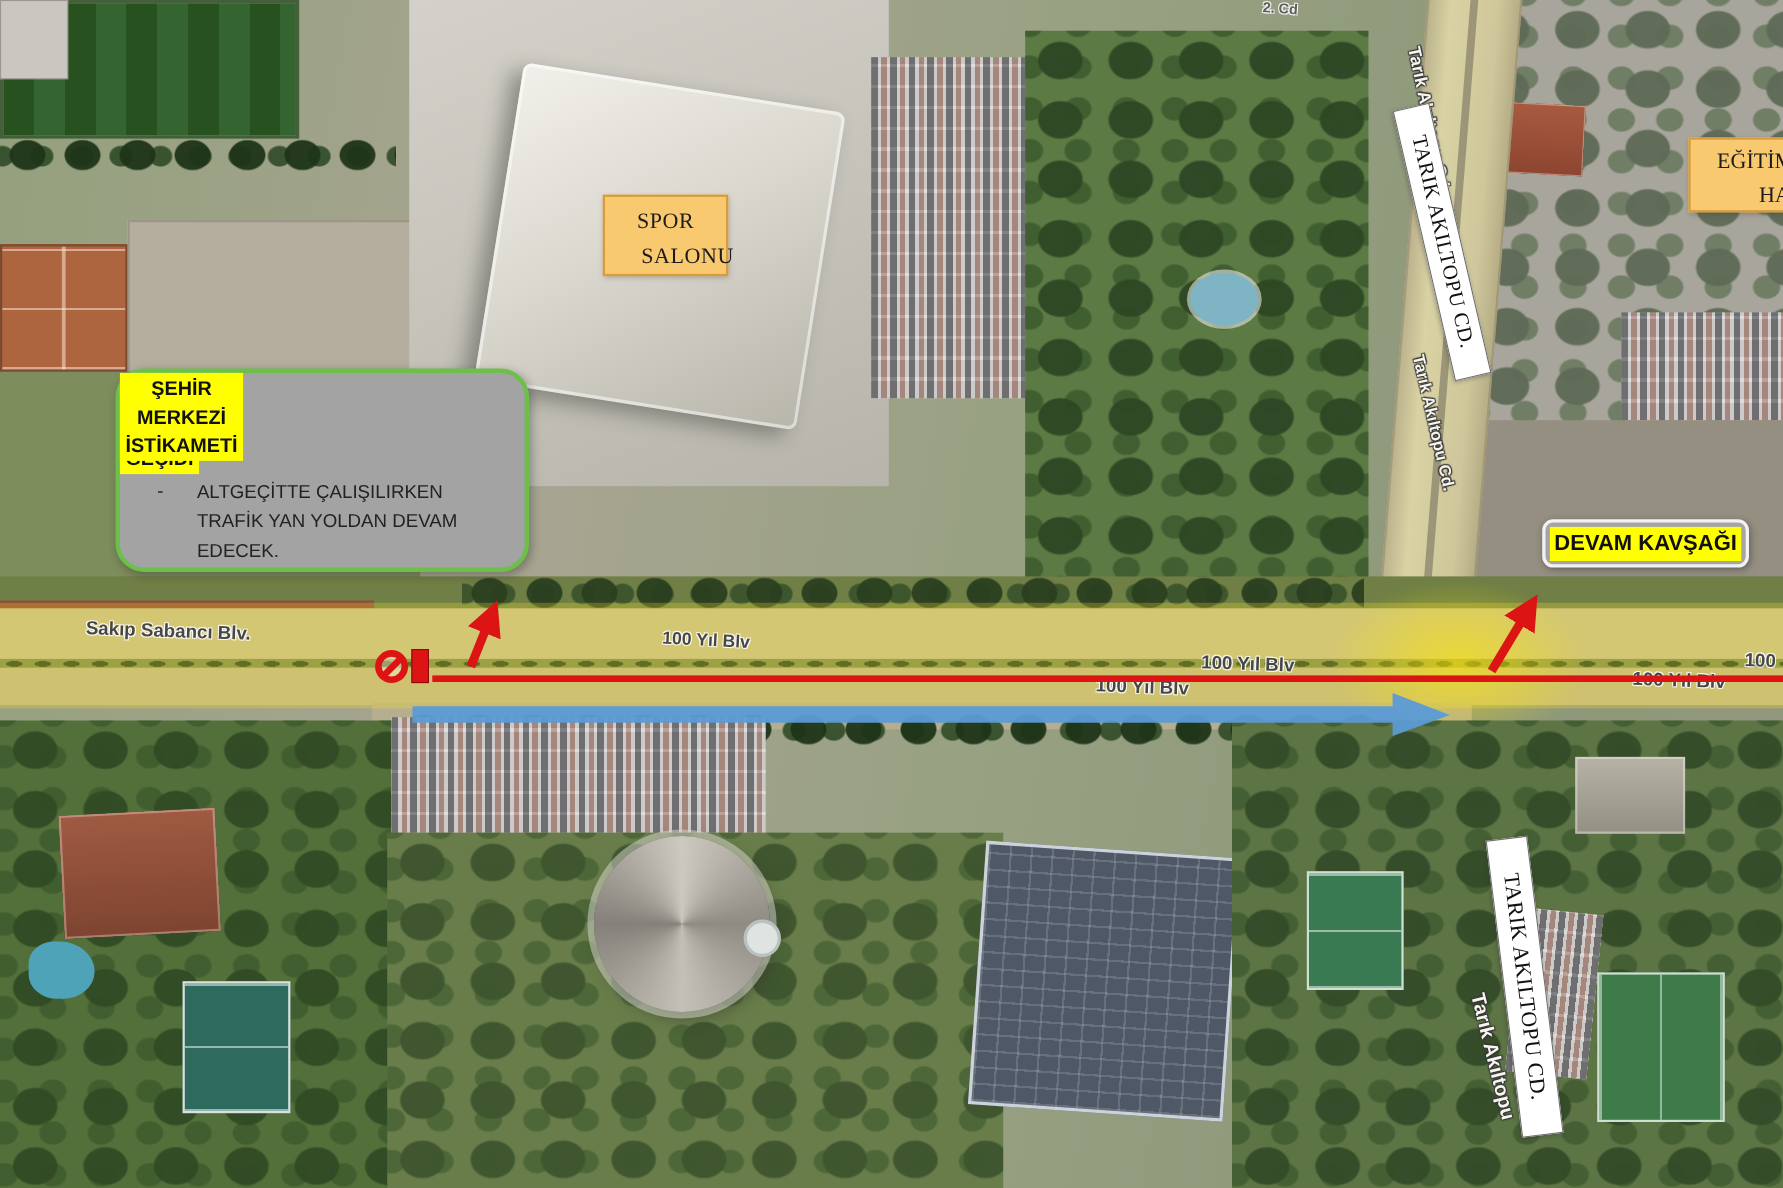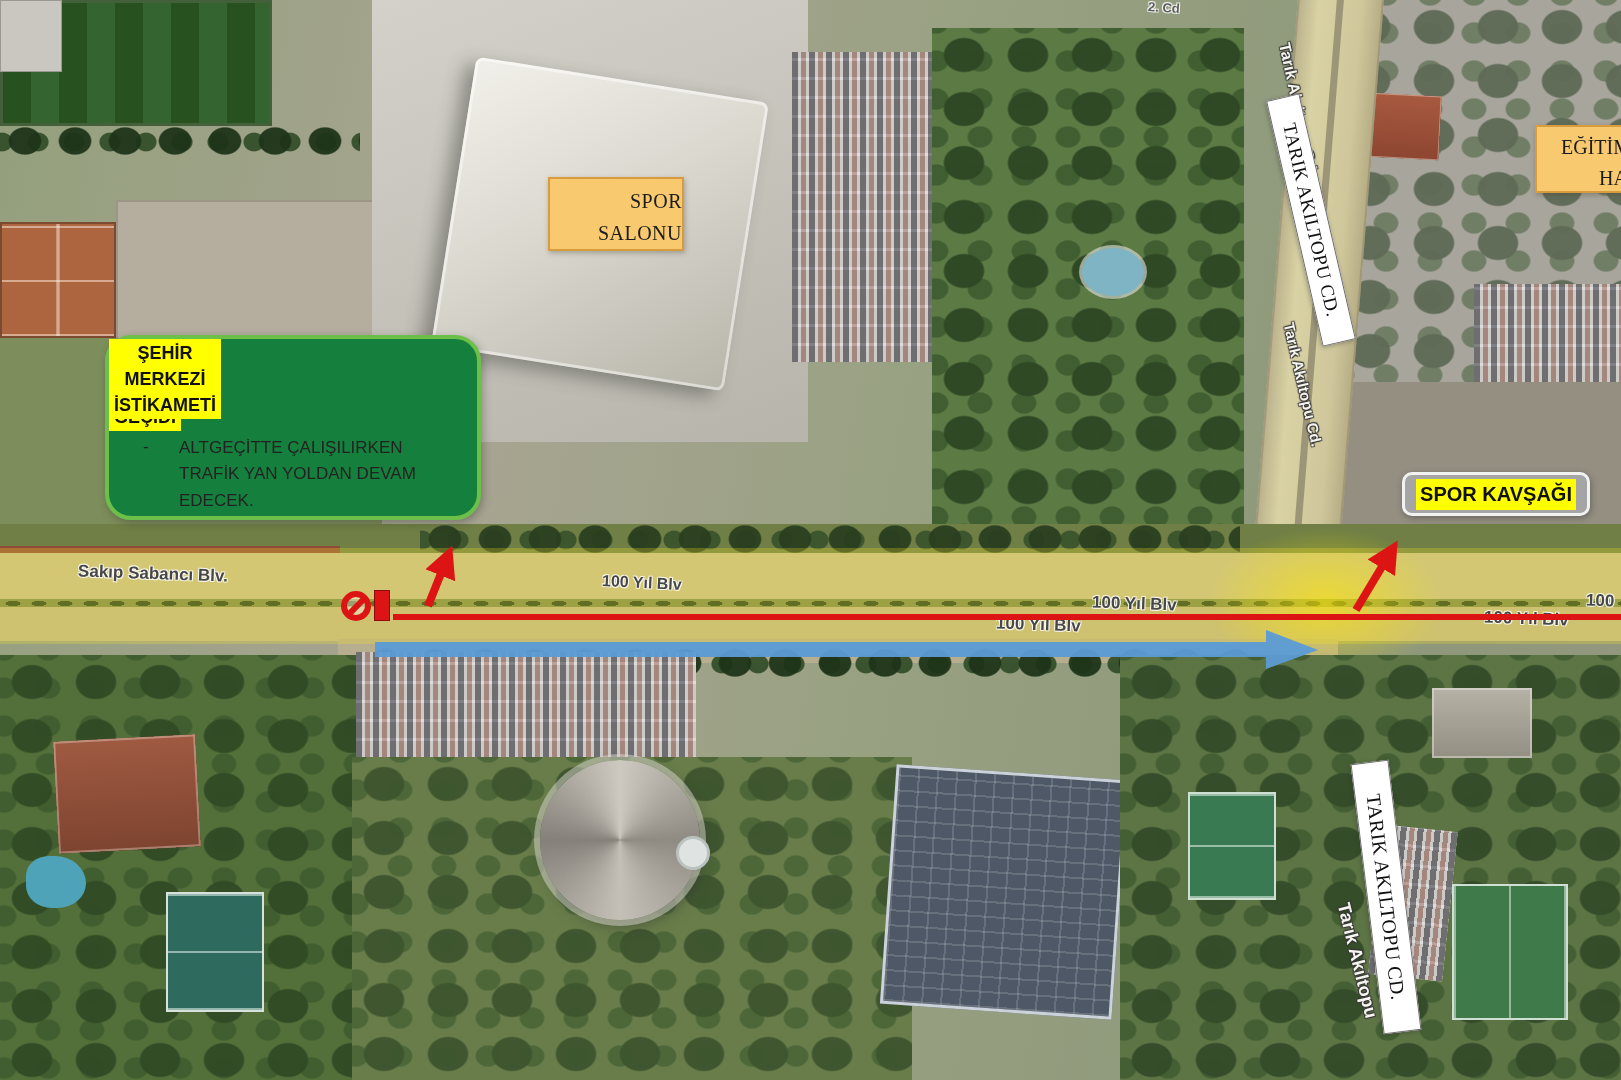--- a/index.html
+++ b/index.html
@@ -113,31 +113,31 @@
 
   
   #overlay-svg{left:0;top:0;z-index:50;pointer-events:none;}
   #no-entry{left:341px;top:591px;width:30px;height:30px;z-index:55;border:6px solid var(--annotation-red);
      border-radius:50%;background:rgba(255,255,255,.35);}
   #no-entry-bar{left:-2px;top:7px;width:22px;height:6px;background:var(--annotation-red);transform:rotate(-45deg);}
   #closure-rect{left:374px;top:590px;width:16px;height:31px;z-index:55;background:var(--annotation-red);
      border:1px solid #8f0a0a;}
 
   .anno{z-index:60;}
-  #callout{left:105px;top:335px;width:376px;height:185px;background:#15803d;
+  #callout{left:105px;top:335px;width:376px;height:185px;background:#a3a3a3;
      border:4px solid var(--callout-green-border);border-radius:26px;box-shadow:2px 3px 8px rgba(40,40,40,.35);}
   .callout-title{position:relative;display:block;text-align:center;font-weight:700;font-size:18px;color:#111;margin:0;}
   .callout-title:first-of-type{margin-top:12px;}
   .hl{position:relative;display:inline;background:var(--highlight-yellow);padding:1px 5px;line-height:1.45;}
   #callout-bullet{left:34px;top:98px;font-size:17px;color:#222;font-weight:400;}
   #callout-body{left:70px;top:96px;width:252px;font-size:17px;line-height:1.55;color:#222;}
 
   .orange-box{background:var(--box-orange);border:2px solid var(--box-orange-border);
      font-family:"Liberation Serif",serif;color:#1c1c1c;box-shadow:1px 2px 5px rgba(60,60,50,.35);}
-  #spor-box{left:548px;top:177px;width:136px;height:74px;text-align:right;font-size:20px;line-height:1.6;padding-top:6px;letter-spacing:.5px;}
+  #spor-box{left:548px;top:177px;width:114px;height:74px;text-align:center;font-size:20px;line-height:1.6;padding-top:6px;letter-spacing:.5px;}
   #egitim-box{left:1535px;top:125px;width:240px;height:68px;font-size:20px;line-height:1.55;padding-top:5px;}
   #egitim-box .l1{position:relative;display:block;padding-left:24px;}
   #egitim-box .l2{position:relative;display:block;padding-left:62px;}
 
   #calisma-box{left:697px;top:551px;width:181px;height:50px;background:var(--annotation-red);
      border:3px solid #9c0f0f;border-radius:12px;color:#fff;font-weight:700;font-size:21px;
      display:flex;align-items:center;justify-content:center;box-shadow:1px 2px 6px rgba(60,20,20,.5);}
   #falez-box{left:1402px;top:472px;width:188px;height:44px;background:var(--gray-box);
      border:3px solid #f2f2f2;border-radius:10px;display:flex;align-items:center;justify-content:center;
      box-shadow:1px 2px 6px rgba(50,50,50,.45);}
@@ -249,19 +249,19 @@
     <span style="position:relative;display:block;padding-left:33px;">SALONU</span>
   </div>
 
   <div id="egitim-box" class="anno orange-box">
     <span class="l1">EĞİTİM</span>
     <span class="l2">HA</span>
   </div>
 
 
   <div id="falez-box" class="anno">
-    <span class="hl" style="position:relative;">SPOR KAVŞAĞI</span>
+    <span class="hl" style="position:relative;">DEVAM KAVŞAĞI</span>
   </div>
 
   <div id="tarik-label-top" class="anno rot-label">TARIK AKILTOPU CD.</div>
   <div id="tarik-label-bottom" class="anno rot-label">TARIK AKILTOPU CD.</div>
 
 </div>
 
 </body></html>

